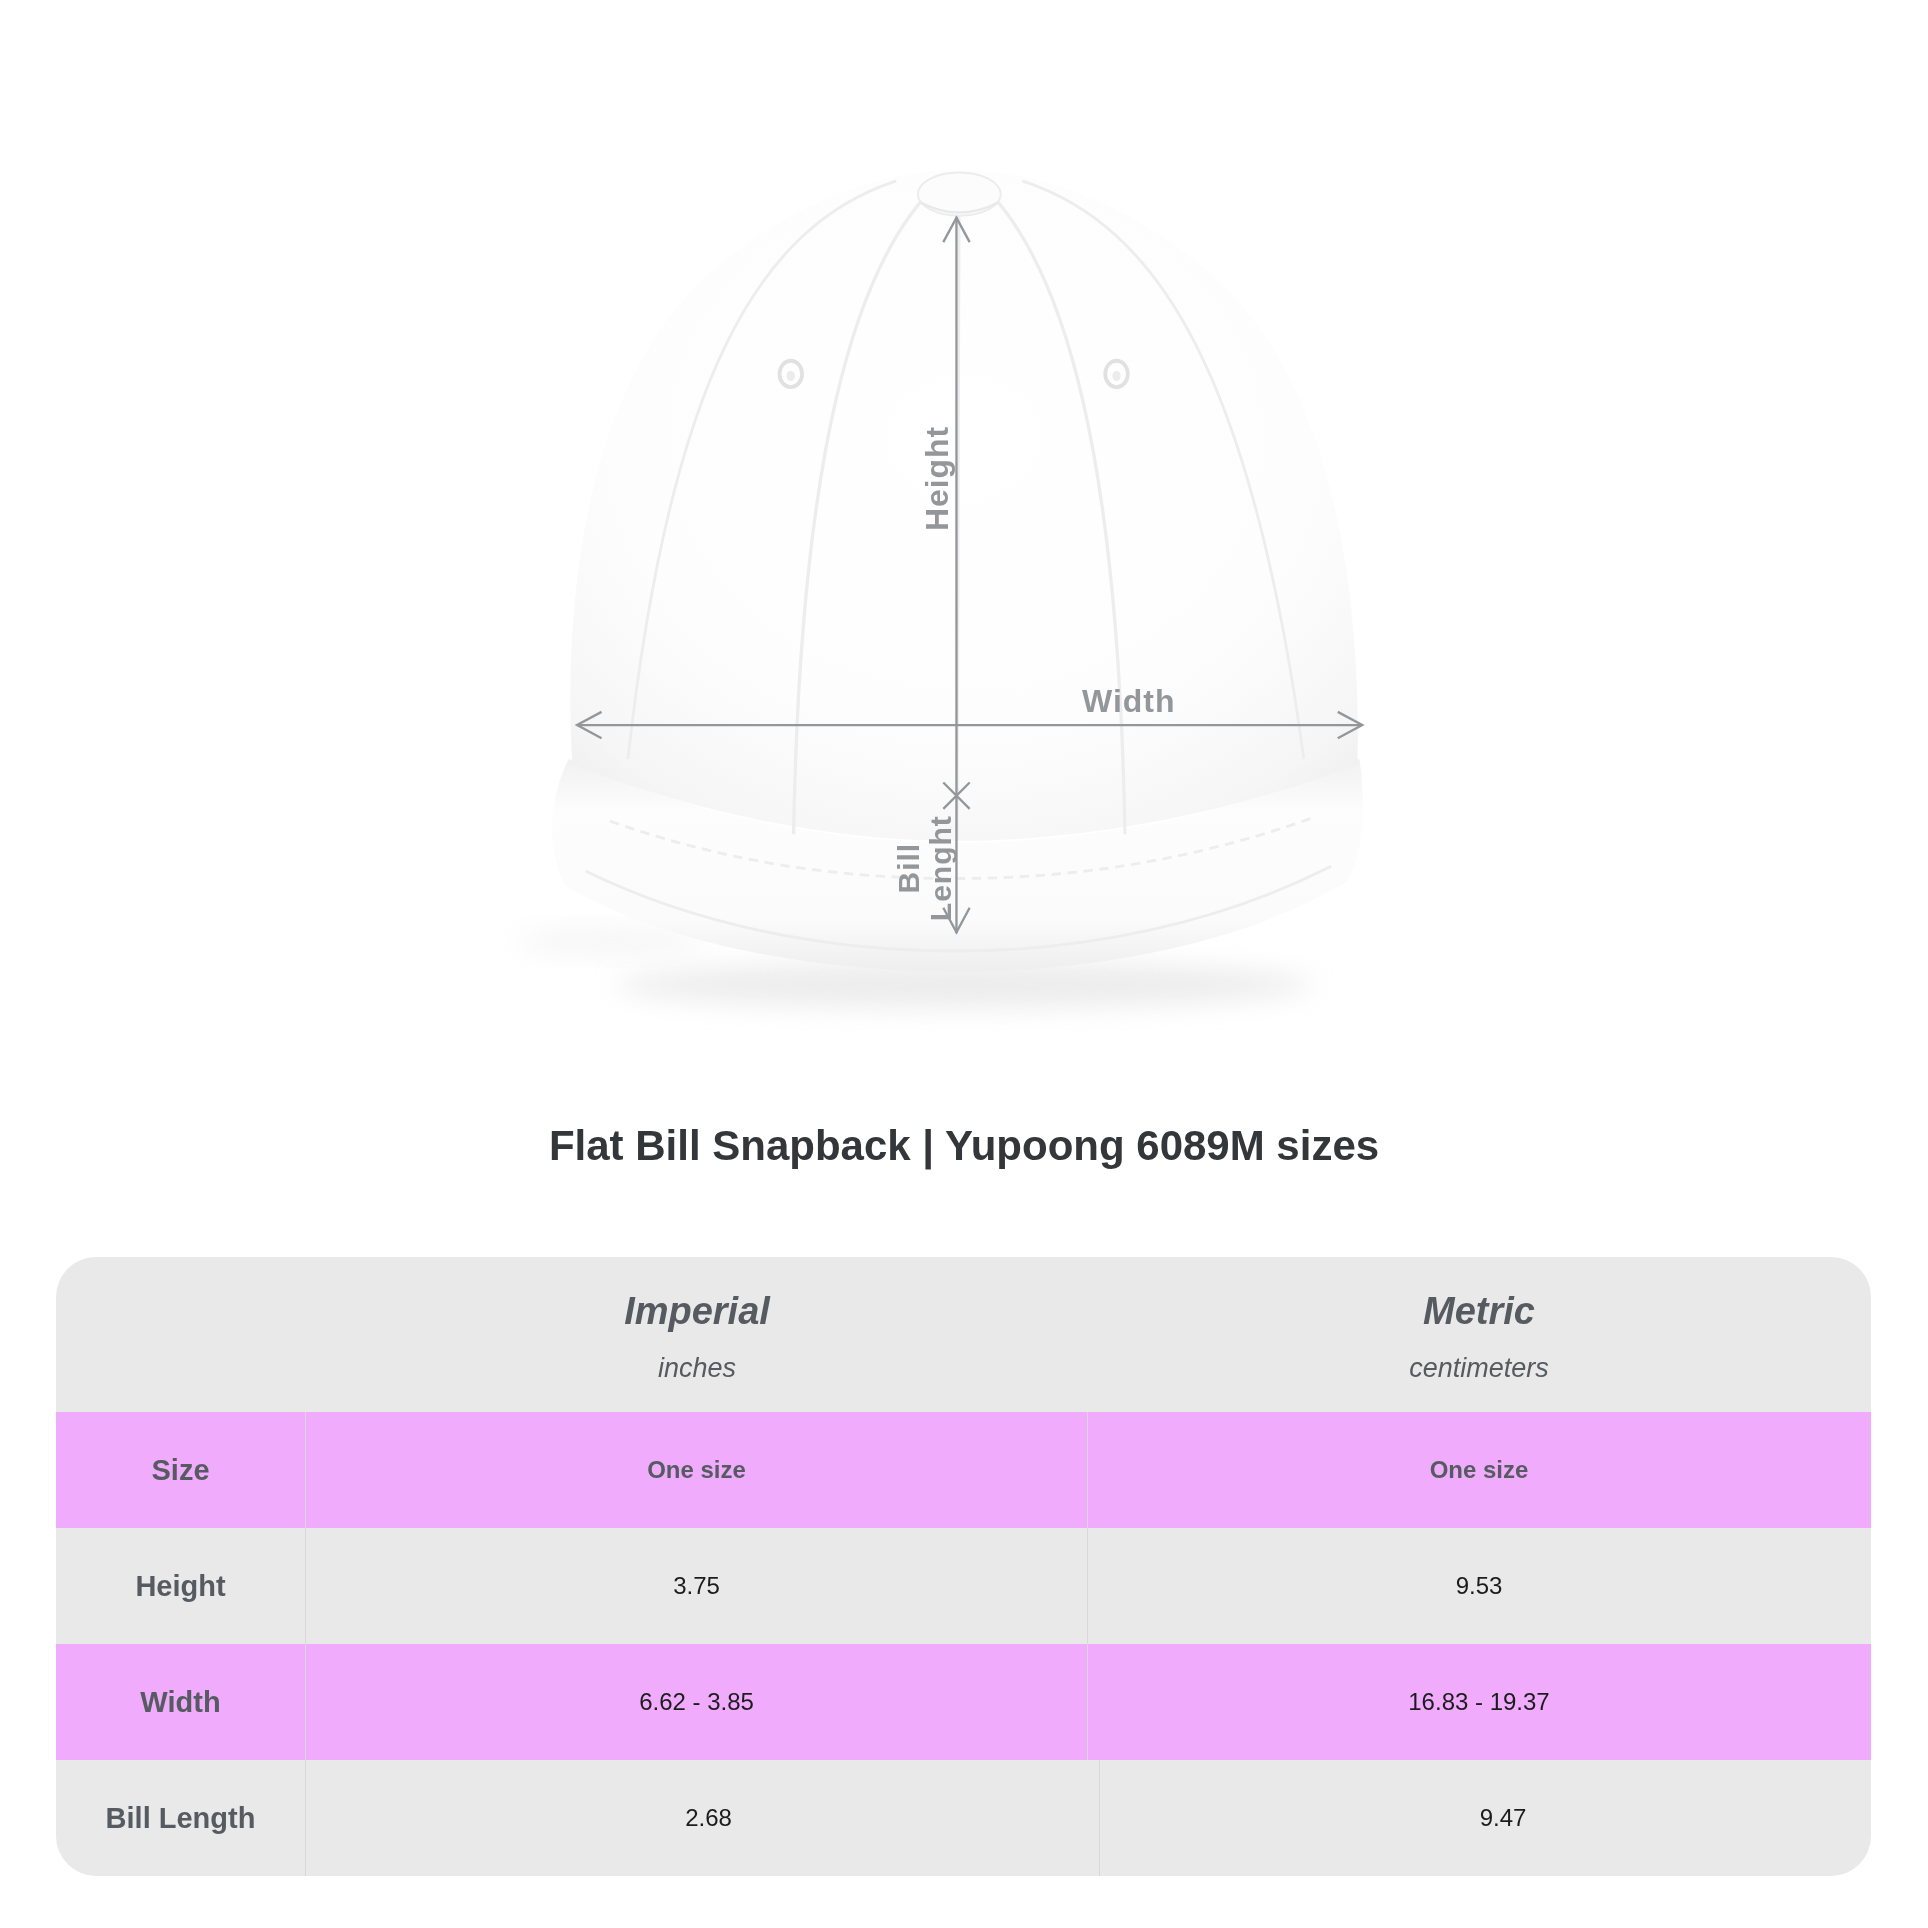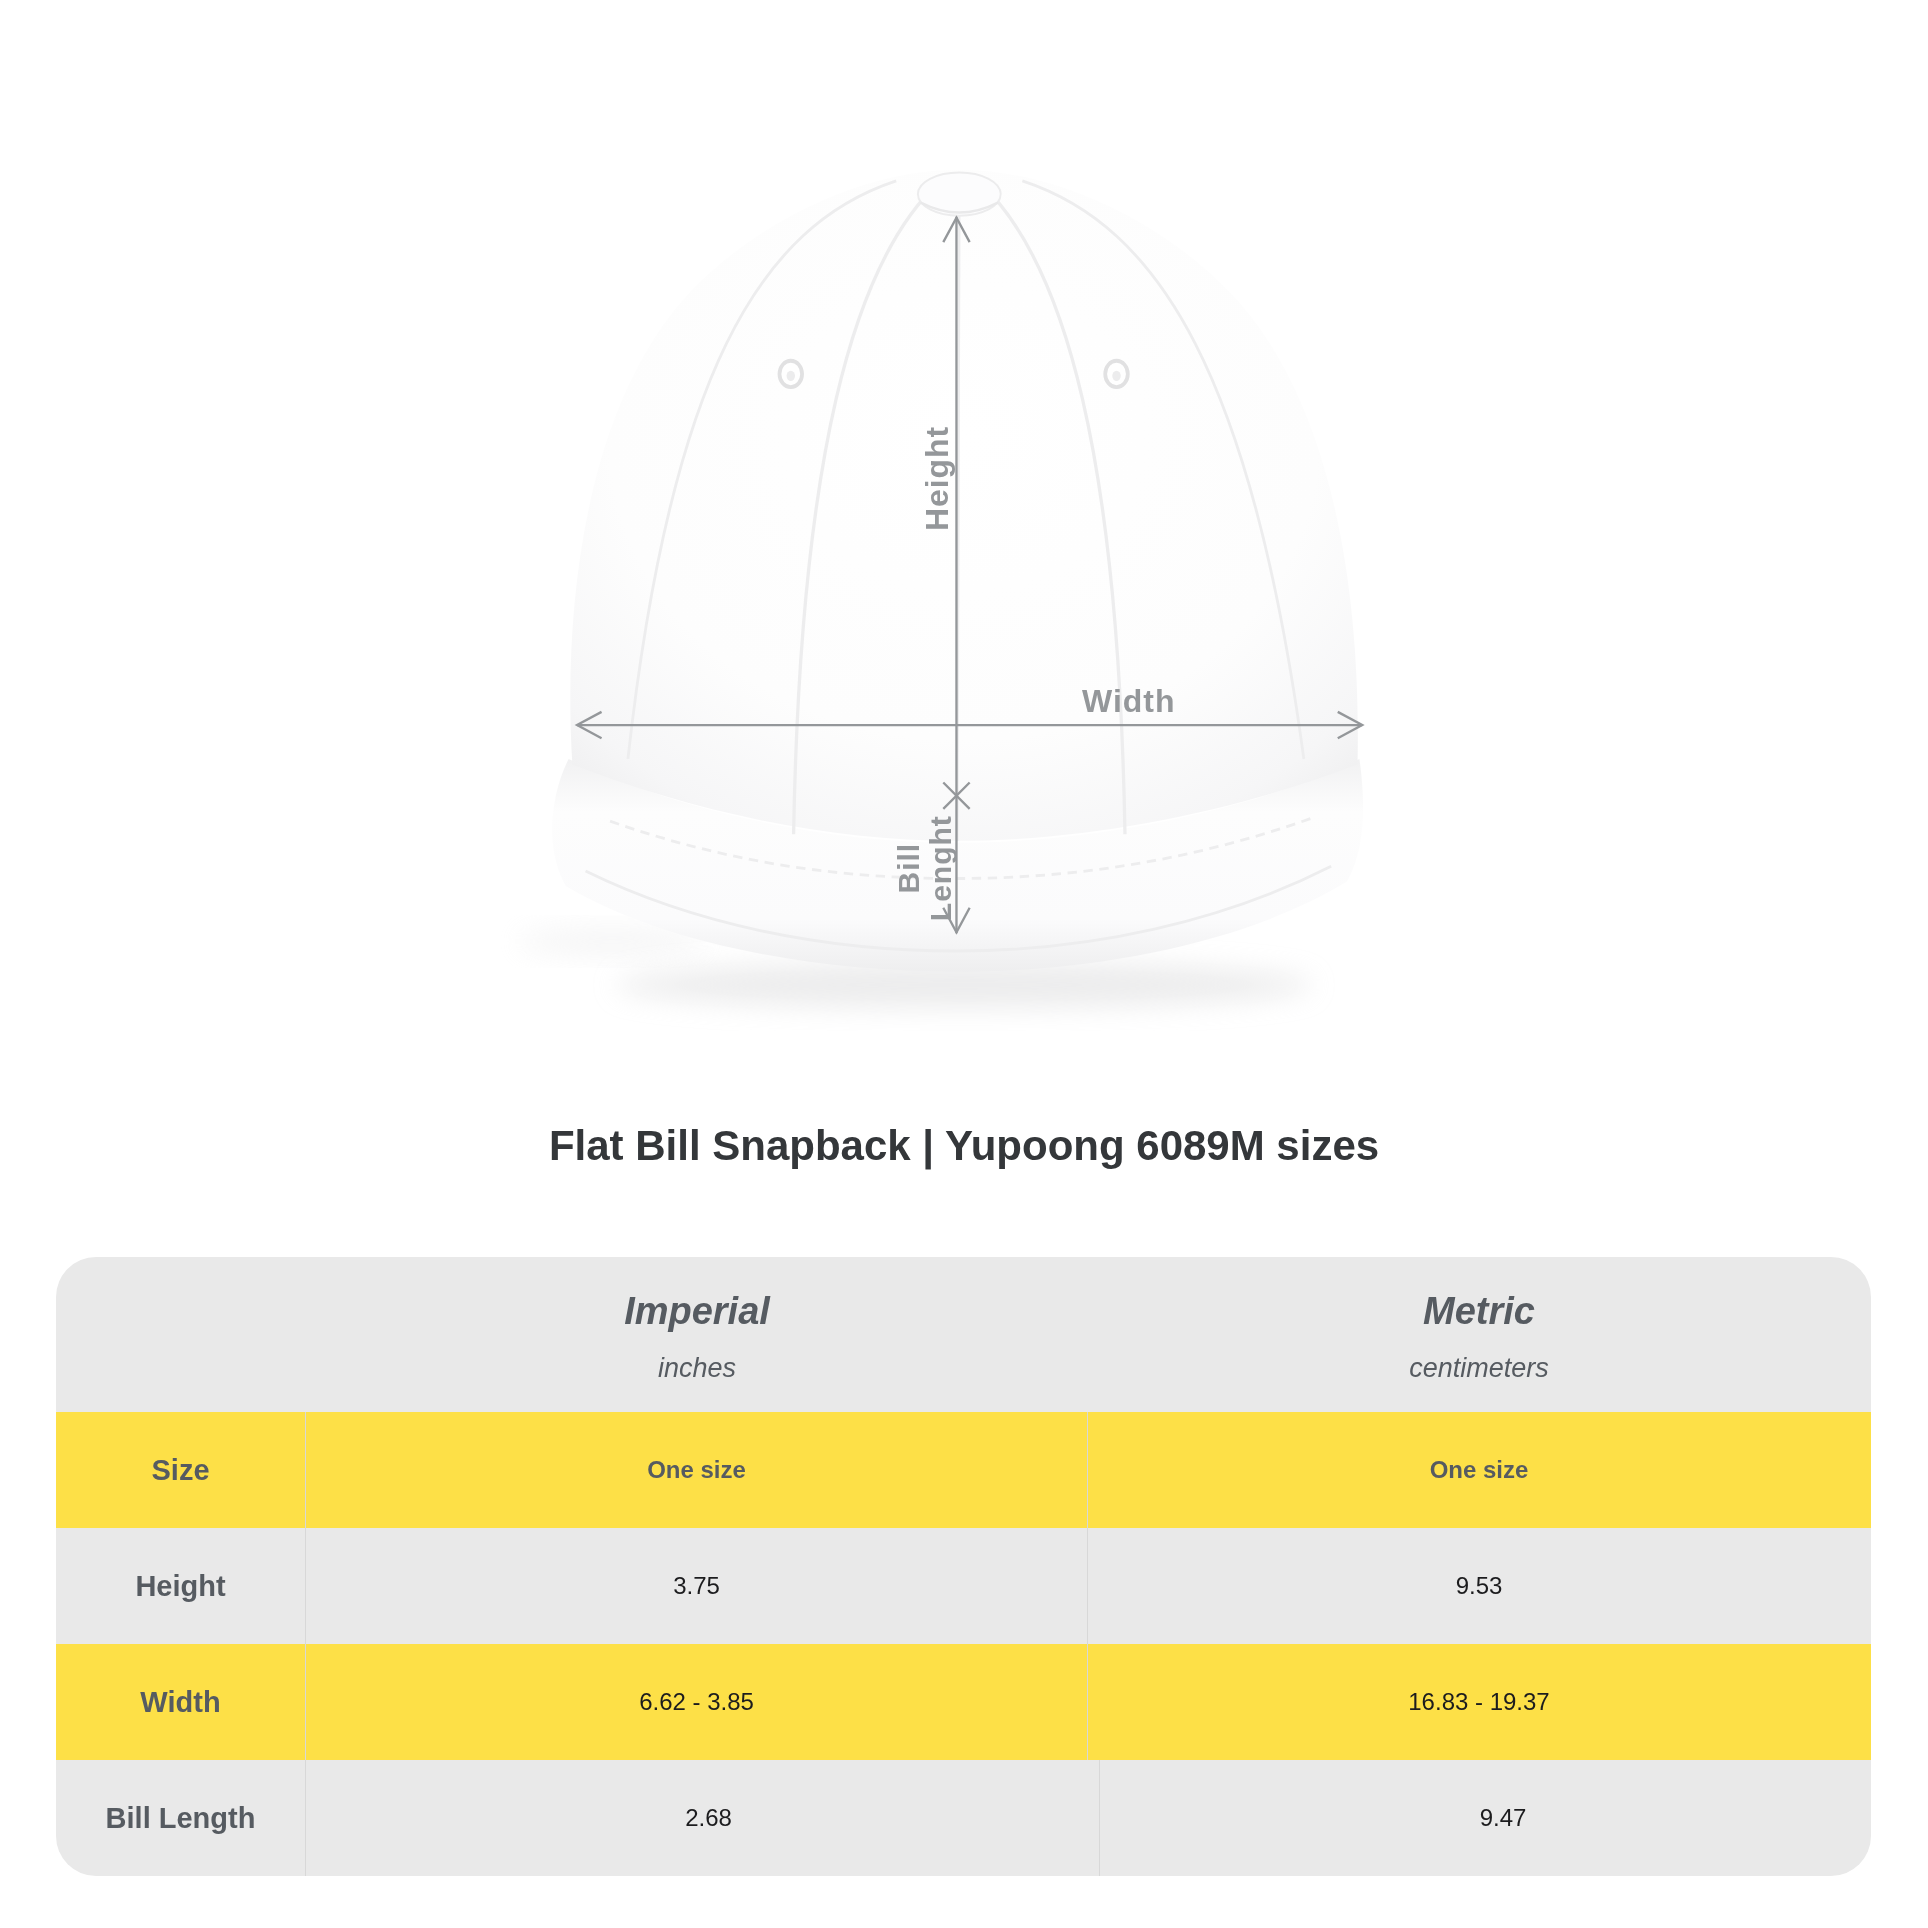--- a/index.html
+++ b/index.html
@@ -23,21 +23,21 @@
   
   .size-table{position:absolute;left:56px;top:1257px;width:1815px;}
   .size-table *{box-sizing:border-box;}
   .thead{display:flex;height:155px;background:var(--band,#e9e9e9);
          border-radius:40px 40px 0 0;overflow:hidden;}
   .c1{width:250px;flex:none;}
   .c2,.c3{width:782px;flex:none;}
   .unit-col{display:flex;flex-direction:column;align-items:center;justify-content:center;padding-top:5px;}
   .unit-name{font-size:38px;font-weight:bold;font-style:italic;color:var(--label_text,#565b61);}
   .unit-sub{font-size:27px;font-style:italic;color:var(--label_text,#565b61);margin-top:20px;}
-  .trow{display:flex;height:116px;background:#fde047;}
+  .trow{display:flex;height:116px;background:#f0abfc;}
   .trow.gray{background:var(--band,#e9e9e9);}
   .trow.last{border-radius:0 0 40px 40px;overflow:hidden;gap:12px;}
   .trow .c1,.trow .c2{border-right:1.9px solid var(--divider,#d8d8d8);}
   .cell{display:flex;align-items:center;justify-content:center;}
   .lab{font-size:29px;font-weight:bold;color:var(--label_text,#565b61);}
   .val{font-size:24px;color:var(--value_text,#1c1c1e);}
   .val.onesize{font-weight:bold;color:var(--label_text,#565b61);}
 </style>
 </head>
 <body>

